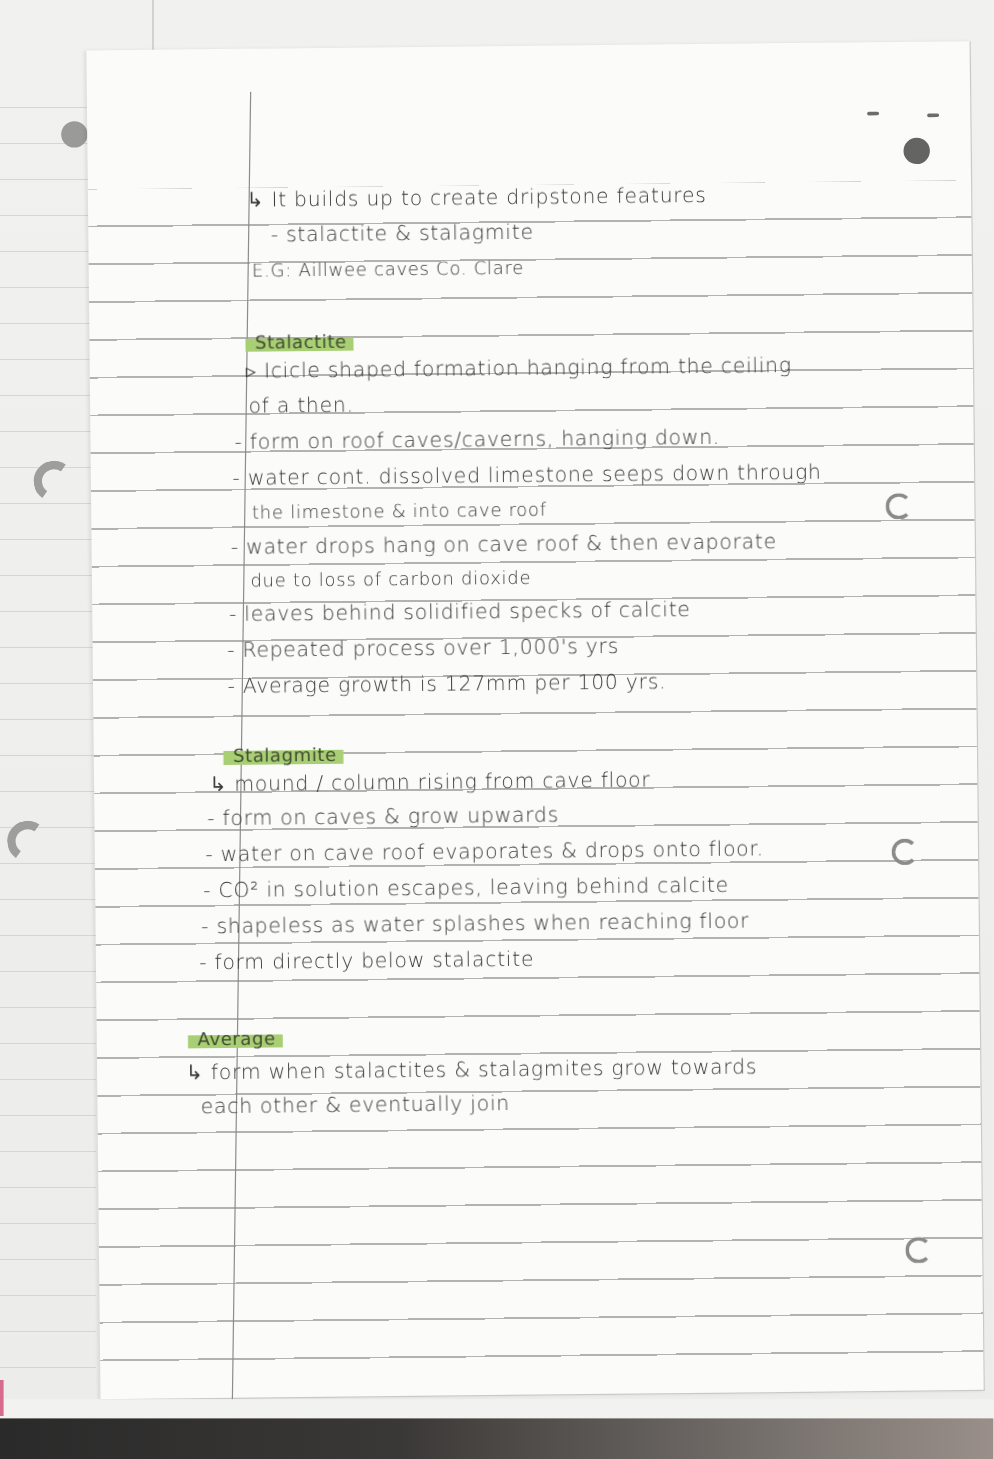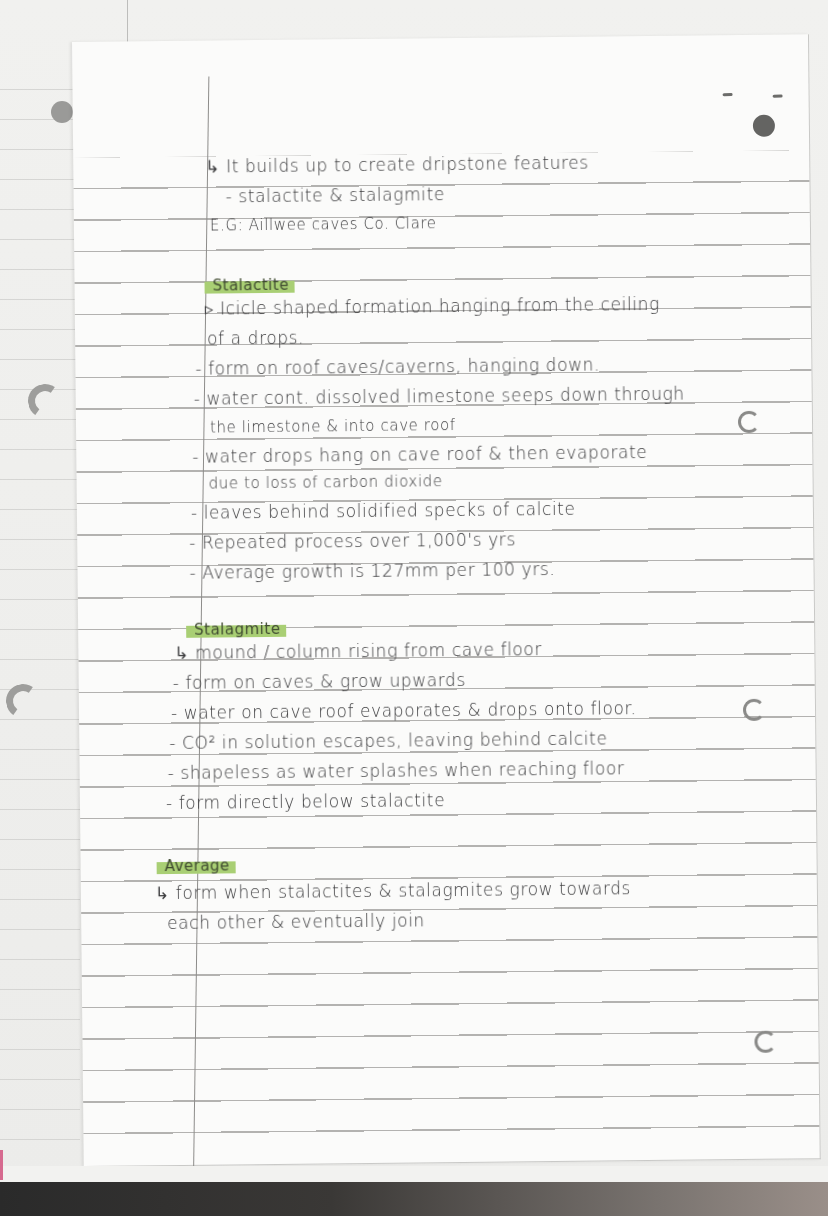--- a/index.html
+++ b/index.html
@@ -85,21 +85,21 @@
   <div class="tick" style="left:700px;top:60px;"></div>
 
   <div class="content blur">
 
     <div class="line" style="left:132px;top:116px;">↳ It builds up to create dripstone features</div>
     <div class="line" style="left:152px;top:146px;">- stalactite &amp; stalagmite</div>
     <div class="line" style="left:136px;top:176px;font-size:15px;">E.G: Aillwee caves Co. Clare</div>
 
     <div class="heading" style="left:130px;top:236px;">Stalactite</div>
     <div class="line" style="left:130px;top:258px;">▹ Icicle shaped formation hanging from the ceiling</div>
-    <div class="line" style="left:132px;top:288px;">of a drops.</div>
+    <div class="line" style="left:132px;top:288px;">of a then.</div>
     <div class="line" style="left:120px;top:318px;">- form on roof caves/caverns, hanging down.</div>
     <div class="line" style="left:118px;top:348px;">- water cont. dissolved limestone seeps down through</div>
     <div class="line" style="left:134px;top:378px;font-size:15px;">the limestone &amp; into cave roof</div>
     <div class="line" style="left:116px;top:406px;">- water drops hang on cave roof &amp; then evaporate</div>
     <div class="line" style="left:132px;top:434px;font-size:15px;">due to loss of carbon dioxide</div>
     <div class="line" style="left:114px;top:462px;">- leaves behind solidified specks of calcite</div>
     <div class="line" style="left:112px;top:492px;">- Repeated process over 1,000's yrs</div>
     <div class="line" style="left:112px;top:522px;">- Average growth is 127mm per 100 yrs.</div>
 
     <div class="heading" style="left:108px;top:580px;">Stalagmite</div>

